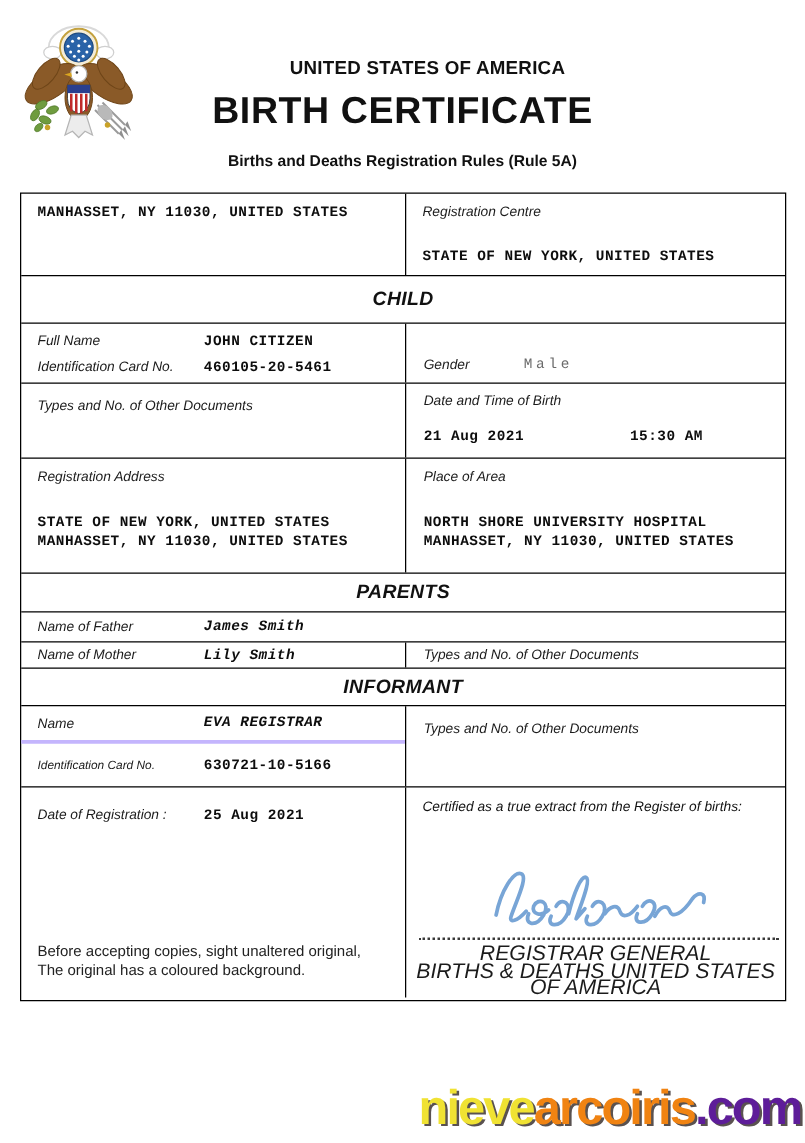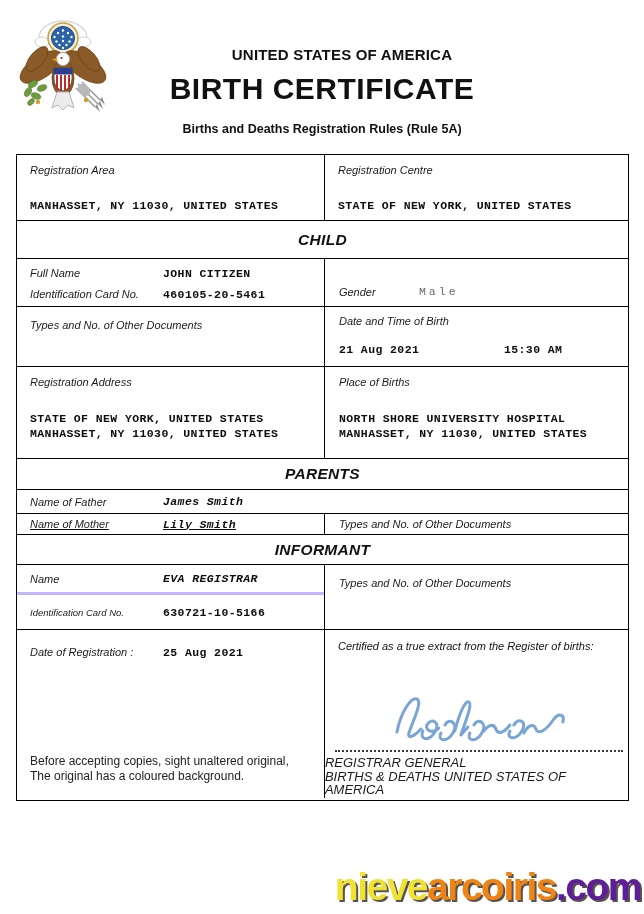--- a/index.html
+++ b/index.html
@@ -53,21 +53,21 @@
   .vline { display:flex; align-items:center; }
 
   .mini-row { height:30px; border-bottom:3px solid #c4b5fd; display:flex; align-items:center; padding-left:13px; }
   .mini-row2 { height:34px; display:flex; align-items:center; padding-left:13px; }
 
   
   .note { position:absolute; left:13px; bottom:14px; font-size:12px; line-height:15px; color:#222; }
   .cert-lbl { padding:10px 10px 0 13px; font-style:italic; font-size:11px; }
   .signature { position:absolute; top:58px; left:50%; transform:translateX(-46%); width:185px; height:56px; }
   .dotline { position:absolute; top:120px; left:10px; right:5px; border-top:2px dotted #3a3a3a; }
-  .registrar { position:absolute; top:126px; left:0; width:100%; text-align:left; font-style:italic; font-size:13px; line-height:13.5px; color:#1b1b1b; }
+  .registrar { position:absolute; top:126px; left:0; width:100%; text-align:center; font-style:italic; font-size:17px; line-height:13.5px; color:#1b1b1b; }
 
   
   .watermark { position:absolute; right:3px; bottom:5px; font-weight:bold; font-size:39px; letter-spacing:-1.5px; white-space:nowrap;
                text-shadow:2px 2px 0 #5a5250; font-family:"Liberation Sans",sans-serif; }
   .wm-y { color:#f0e233; }
   .wm-o { color:#f08312; }
   .wm-p { color:#5e1d99; }
 </style>
 </head>
 <body>
@@ -146,21 +146,20 @@
 <div class="titles">
   <div class="country">UNITED STATES OF AMERICA</div>
   <div class="main-title">BIRTH CERTIFICATE</div>
   <div class="subtitle">Births and Deaths Registration Rules (Rule 5A)</div>
 </div>
 
 <div class="cert">
 
   <div class="row r-reg">
     <div class="cl stackcell pad">
-      <span class="lbl">Registration Area</span>
       <span class="val">MANHASSET, NY 11030, UNITED STATES</span>
     </div>
     <div class="cr stackcell pad">
       <span class="lbl">Registration Centre</span>
       <span class="val">STATE OF NEW YORK, UNITED STATES</span>
     </div>
   </div>
 
   <div class="row r-band1">
     <div class="full band">CHILD</div>
@@ -195,41 +194,41 @@
 
   <div class="row r-addr">
     <div class="cl" style="display:flex;flex-direction:column;justify-content:space-between;padding:9px 8px 17px 13px;">
       <span class="lbl">Registration  Address</span>
       <div style="line-height:14.5px;">
         <div class="val">STATE OF NEW YORK, UNITED STATES</div>
         <div class="val">MANHASSET, NY 11030, UNITED STATES</div>
       </div>
     </div>
     <div class="cr" style="display:flex;flex-direction:column;justify-content:space-between;padding:9px 8px 17px 14px;">
-      <span class="lbl">Place of Births</span>
+      <span class="lbl">Place of Area</span>
       <div style="line-height:14.5px;">
         <div class="val">NORTH SHORE UNIVERSITY HOSPITAL</div>
         <div class="val">MANHASSET, NY 11030, UNITED STATES</div>
       </div>
     </div>
   </div>
 
   <div class="row r-band2">
     <div class="full band">PARENTS</div>
   </div>
 
   <div class="row r-fath">
     <div class="full vline" style="padding-left:13px;">
       <span class="lbl lab">Name of Father</span>
         <span class="val val-i">James Smith</span>
     </div>
   </div>
 
   <div class="row r-moth">
-    <div class="cl vline" style="padding-left:13px;text-decoration:underline;">
+    <div class="cl vline" style="padding-left:13px;">
       <span class="lbl lab">Name of Mother</span>
         <span class="val val-i">Lily Smith</span>
     </div>
     <div class="cr vline" style="padding-left:14px;">
       <span class="lbl">Types and No. of Other Documents</span>
     </div>
   </div>
 
   <div class="row r-band3">
     <div class="full band">INFORMANT</div>

